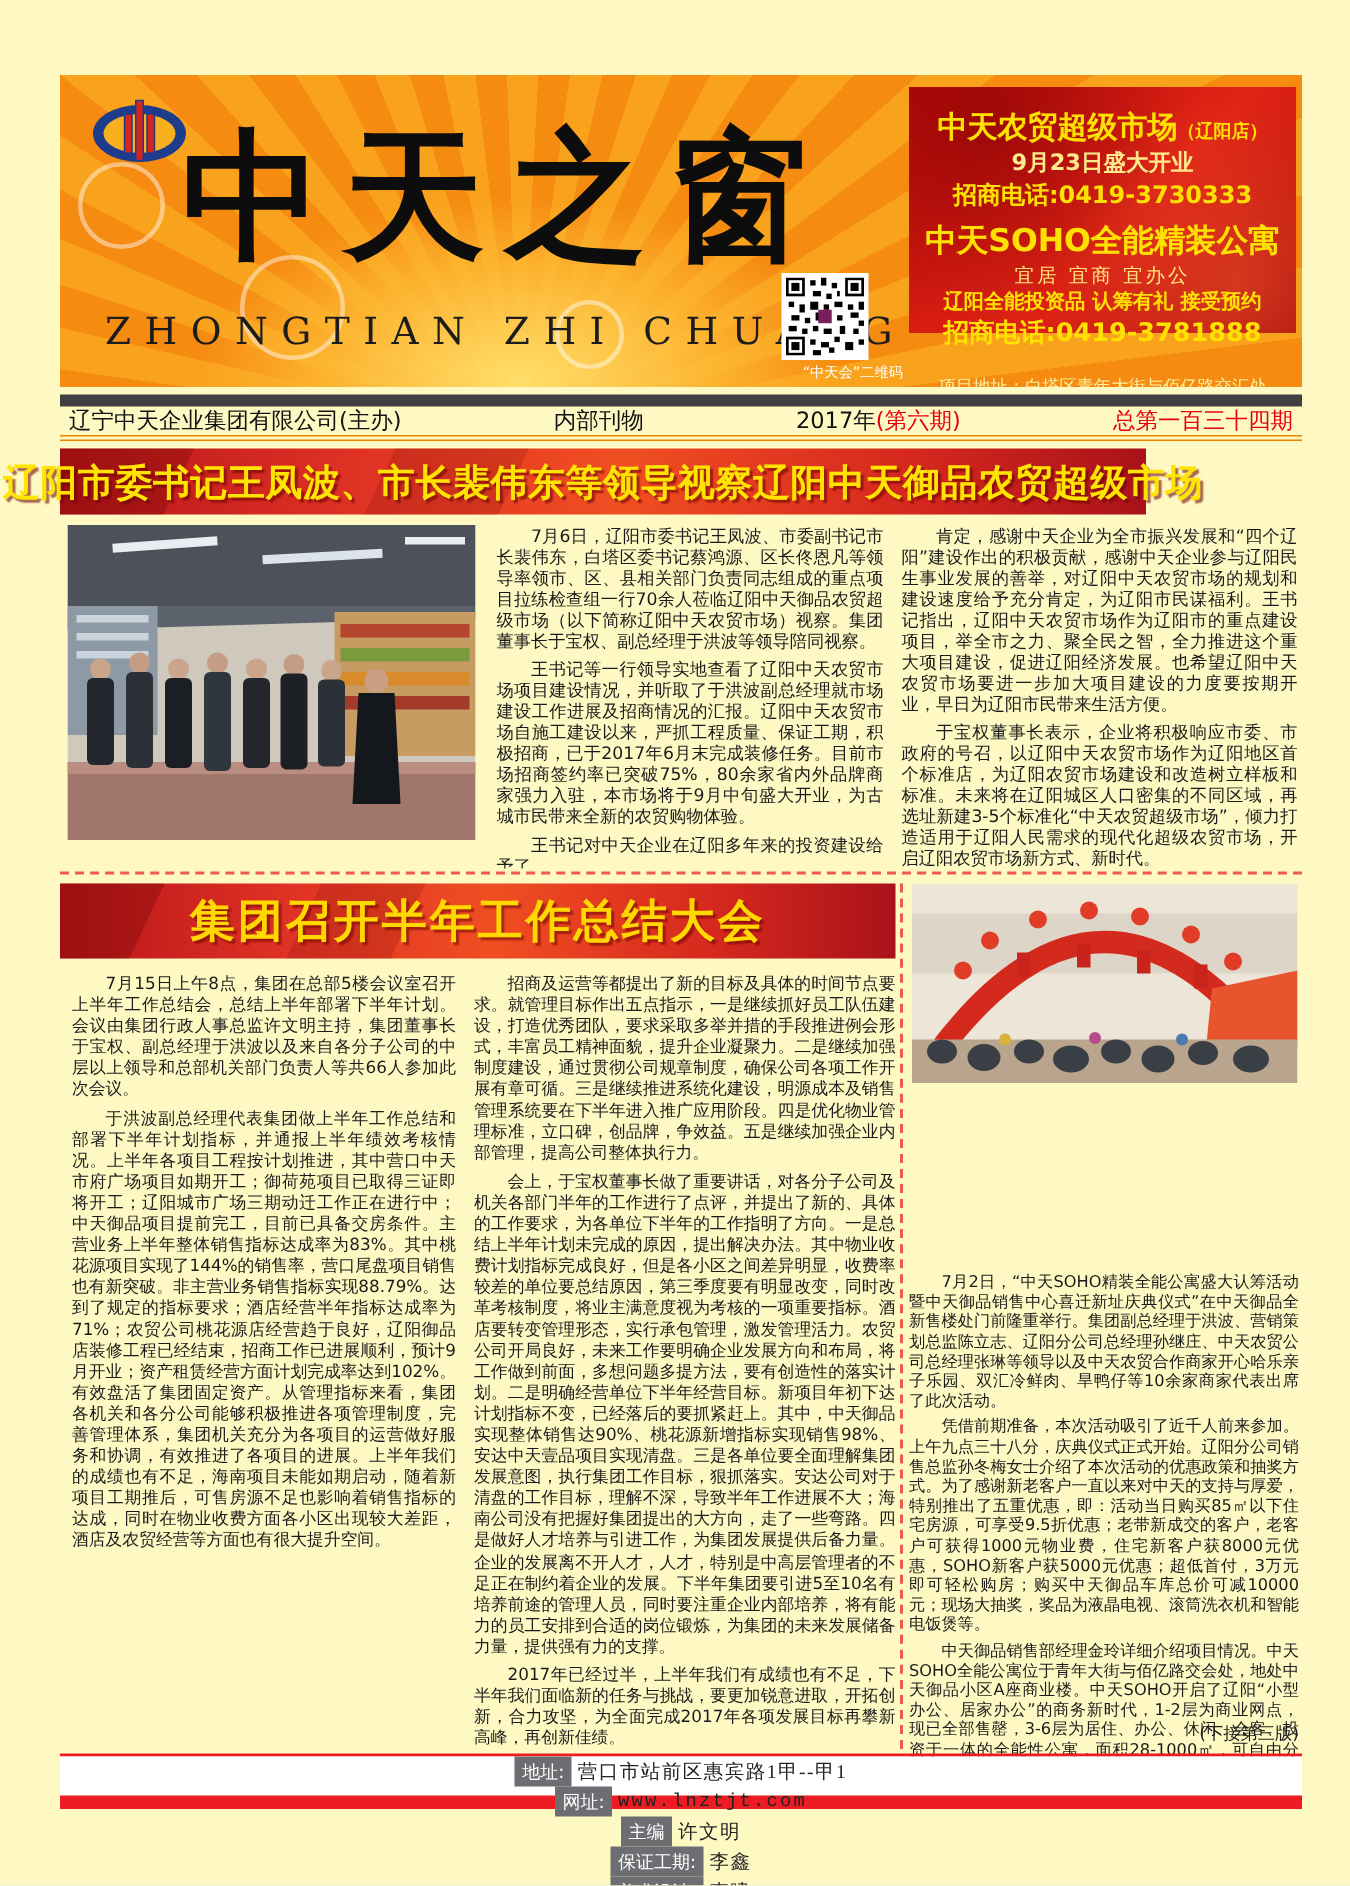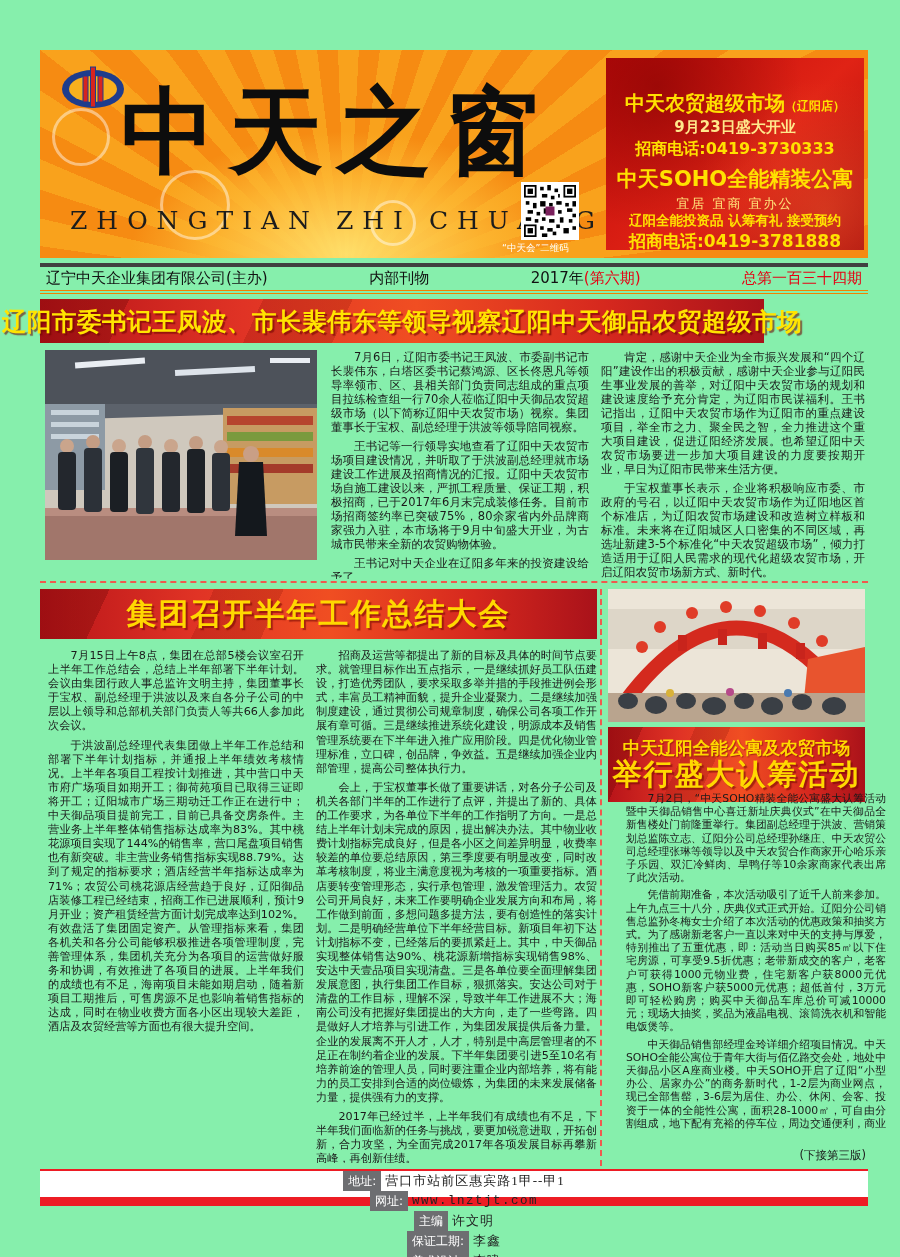--- a/index.html
+++ b/index.html
@@ -1,18 +1,18 @@
 <!DOCTYPE html>
 <html><head>
 <meta charset="utf-8">
 <style>
   * { margin:0; padding:0; box-sizing:border-box; }
   html,body { background:#e9e9e9; }
   body { font-family:"DejaVu Sans", sans-serif; }
-  .page { position:relative; width:900px; height:1257px; background:#86efac; margin:0 auto; overflow:hidden; }
+  .page { position:relative; width:900px; height:1257px; background:#fef9c3; margin:0 auto; overflow:hidden; }
 
   
   .masthead {
     position:absolute; left:40px; top:50px; width:828px; height:208px; overflow:hidden;
     background:
       radial-gradient(ellipse 300px 170px at 37% 98%, rgba(255,226,110,.95) 0%, rgba(253,184,51,.85) 45%, rgba(250,160,30,0) 72%),
       repeating-conic-gradient(from 248deg at 37% 115%, #f9a21c 0deg 5deg, #f68b12 5deg 10deg),
       linear-gradient(90deg,#f58a10,#f9a21e);
   }
   .masthead .swirl { position:absolute; border-radius:50%; border:3px solid rgba(255,255,255,.45); }
@@ -24,45 +24,45 @@
     position:absolute; left:14px; top:22px; width:566px; text-align:center;
     font-family:"DejaVu Serif", serif; font-weight:bold; font-size:94px; line-height:118px;
     color:#0d0d0d; letter-spacing:14px; white-space:nowrap;
   }
   .mh-sub {
     position:absolute; left:14px; top:156px; width:566px; text-align:center;
     font-family:"DejaVu Serif", serif; font-size:25px; letter-spacing:9px; color:#1c1c1c; white-space:nowrap;
   }
   .qr-wrap { position:absolute; left:481px; top:132px; width:58px; height:58px; background:#fff; padding:3px; }
   .qr-wrap svg { width:100%; height:100%; display:block; }
-  .qr-caption { position:absolute; left:462px; top:192px; width:100px; text-align:left; font-size:9.5px; color:#fff; }
+  .qr-caption { position:absolute; left:462px; top:192px; width:100px; text-align:right; font-size:9.5px; color:#fff; }
 
   
   .adbox {
-    position:absolute; left:566px; top:8px; width:258px; height:192px;
+    position:absolute; left:566px; top:8px; width:258px; height:164px;
     background:
       radial-gradient(circle at 20% 15%, rgba(120,0,0,.55), rgba(120,0,0,0) 55%),
       radial-gradient(circle at 85% 80%, rgba(255,120,60,.35), rgba(255,120,60,0) 50%),
       linear-gradient(135deg,#bf0b0b,#e02315 55%,#a80a0a);
-    color:#ffe100; text-align:center; padding-top:32px; line-height:1.32;
+    color:#ffe100; text-align:center; padding-top:13px; line-height:1.32;
   }
   .ad-l1 { font-size:20px; font-weight:bold; white-space:nowrap; }
   .ad-l1 .branch { font-size:12px; }
   .ad-l2 { font-size:15px; font-weight:bold; color:#ffe98c; margin-top:2px; }
   .ad-l3 { font-size:16px; font-weight:bold; }
   .ad-l4 { font-size:21px; font-weight:bold; margin-top:7px; white-space:nowrap; }
   .ad-l5 { font-size:13px; color:#ffe37a; letter-spacing:2px; margin-top:1px; }
   .ad-l6 { font-size:13.5px; font-weight:bold; white-space:nowrap; }
   .ad-l7 { font-size:17px; font-weight:bold; }
   .ad-l8 { font-size:11.5px; color:#ffef9c; margin-top:17px; }
 
   
   .infobar {
     position:absolute; left:40px; top:263px; width:828px; height:31px;
-    border-top:4px solid #404040; border-bottom:4px double #f08300;
+    border-top:8px solid #404040; border-bottom:4px double #f08300;
     display:flex; align-items:center; justify-content:space-between;
     font-size:15px; color:#111; padding:0 6px;
   }
   .red { color:#e60012; }
 
   
   .banner {
     background:
       linear-gradient(115deg, rgba(90,0,0,.28) 0 12%, rgba(90,0,0,0) 12% 30%, rgba(120,10,0,.2) 30% 42%, rgba(120,10,0,0) 42%),
       linear-gradient(90deg,#b81419,#e03325 28%,#f04e22 52%,#d6281e 78%,#a9121a);
@@ -97,21 +97,21 @@
   .a2col1 { position:absolute; left:48px; top:649px; width:256px; height:514px; overflow:hidden; }
   .a2col2 { position:absolute; left:316px; top:649px; width:281px; height:514px; overflow:hidden; }
 
   .photo2 { position:absolute; left:608px; top:589px; width:257px; height:133px; }
   .a3banner {
     position:absolute; left:608px; top:727px; width:257px; height:75px;
     flex-direction:column; line-height:1.15;
   }
   .a3banner .t1 { font-size:17.5px; font-weight:bold; color:#ffd800; text-shadow:1px 1px 1px rgba(110,5,0,.5); white-space:nowrap; }
   .a3banner .t2 { font-size:29px; font-weight:bold; color:#ffd800; text-shadow:2px 2px 1px rgba(110,5,0,.55); letter-spacing:2px; white-space:nowrap; }
-  .a3body { position:absolute; left:606px; top:792px; width:260px; height:338px; overflow:hidden;margin-left:20px; }
+  .a3body { position:absolute; left:606px; top:848px; width:260px; height:338px; overflow:hidden; }
   .a3cont { position:absolute; left:606px; top:1148px; width:260px; text-align:right; font-size:11.5px; color:#1a1a1a; }
 
   
   .footer { position:absolute; left:40px; top:1169px; width:828px; }
   .f-topline { border-top:2px solid #ed1c24; }
   .f-row { height:26px; background:#fff; display:flex; align-items:center; justify-content:space-between; padding:0 2px; white-space:nowrap;flex-direction:column; }
   .f-item { display:flex; align-items:center; gap:4px; }
   .f-label { background:#6d6e71; color:#fff; font-size:12px; padding:1.5px 5px; }
   .f-value { font-family:"Liberation Serif", serif; font-size:13px; color:#222; letter-spacing:1px; }
   .f-mono { font-family:"Liberation Mono", monospace; font-size:12.5px; letter-spacing:1.5px; }
@@ -314,24 +314,20 @@
           <ellipse cx="226" cy="117" rx="12" ry="9"></ellipse>
       </g>
       <g>
           <circle cx="62" cy="104" r="4" fill="#d9b23a"></circle>
           <circle cx="122" cy="103" r="4" fill="#b64a8a"></circle>
           <circle cx="180" cy="104" r="4" fill="#4a7ab0"></circle>
         </g>
     </svg>
   </div>
 
-  <div class="a3banner banner">
-    <span class="t1">中天辽阳全能公寓及农贸市场</span>
-    <span class="t2">举行盛大认筹活动</span>
-  </div>
   <div class="col a3body">
     <p>7月2日，“中天SOHO精装全能公寓盛大认筹活动暨中天御品销售中心喜迁新址庆典仪式”在中天御品全新售楼处门前隆重举行。集团副总经理于洪波、营销策划总监陈立志、辽阳分公司总经理孙继庄、中天农贸公司总经理张琳等领导以及中天农贸合作商家开心哈乐亲子乐园、双汇冷鲜肉、旱鸭仔等10余家商家代表出席了此次活动。</p>
     <p>凭借前期准备，本次活动吸引了近千人前来参加。上午九点三十八分，庆典仪式正式开始。辽阳分公司销售总监孙冬梅女士介绍了本次活动的优惠政策和抽奖方式。为了感谢新老客户一直以来对中天的支持与厚爱，特别推出了五重优惠，即：活动当日购买85㎡以下住宅房源，可享受9.5折优惠；老带新成交的客户，老客户可获得1000元物业费，住宅新客户获8000元优惠，SOHO新客户获5000元优惠；超低首付，3万元即可轻松购房；购买中天御品车库总价可减10000元；现场大抽奖，奖品为液晶电视、滚筒洗衣机和智能电饭煲等。</p>
     <p>中天御品销售部经理金玲详细介绍项目情况。中天SOHO全能公寓位于青年大街与佰亿路交会处，地处中天御品小区A座商业楼。中天SOHO开启了辽阳“小型办公、居家办公”的商务新时代，1-2层为商业网点，现已全部售罄，3-6层为居住、办公、休闲、会客、投资于一体的全能性公寓，面积28-1000㎡，可自由分割组成，地下配有充裕的停车位，周边交通便利，商业氛围浓厚，内部装修集合潮流家居、创意办公的概念化设计理念，迎合城市专业精英们时尚、求新的品位，满</p>
   </div>
   <div class="a3cont">(下接第三版)</div>
 
   <div class="footer">
     <div class="f-topline"></div>
     <div class="f-row">

